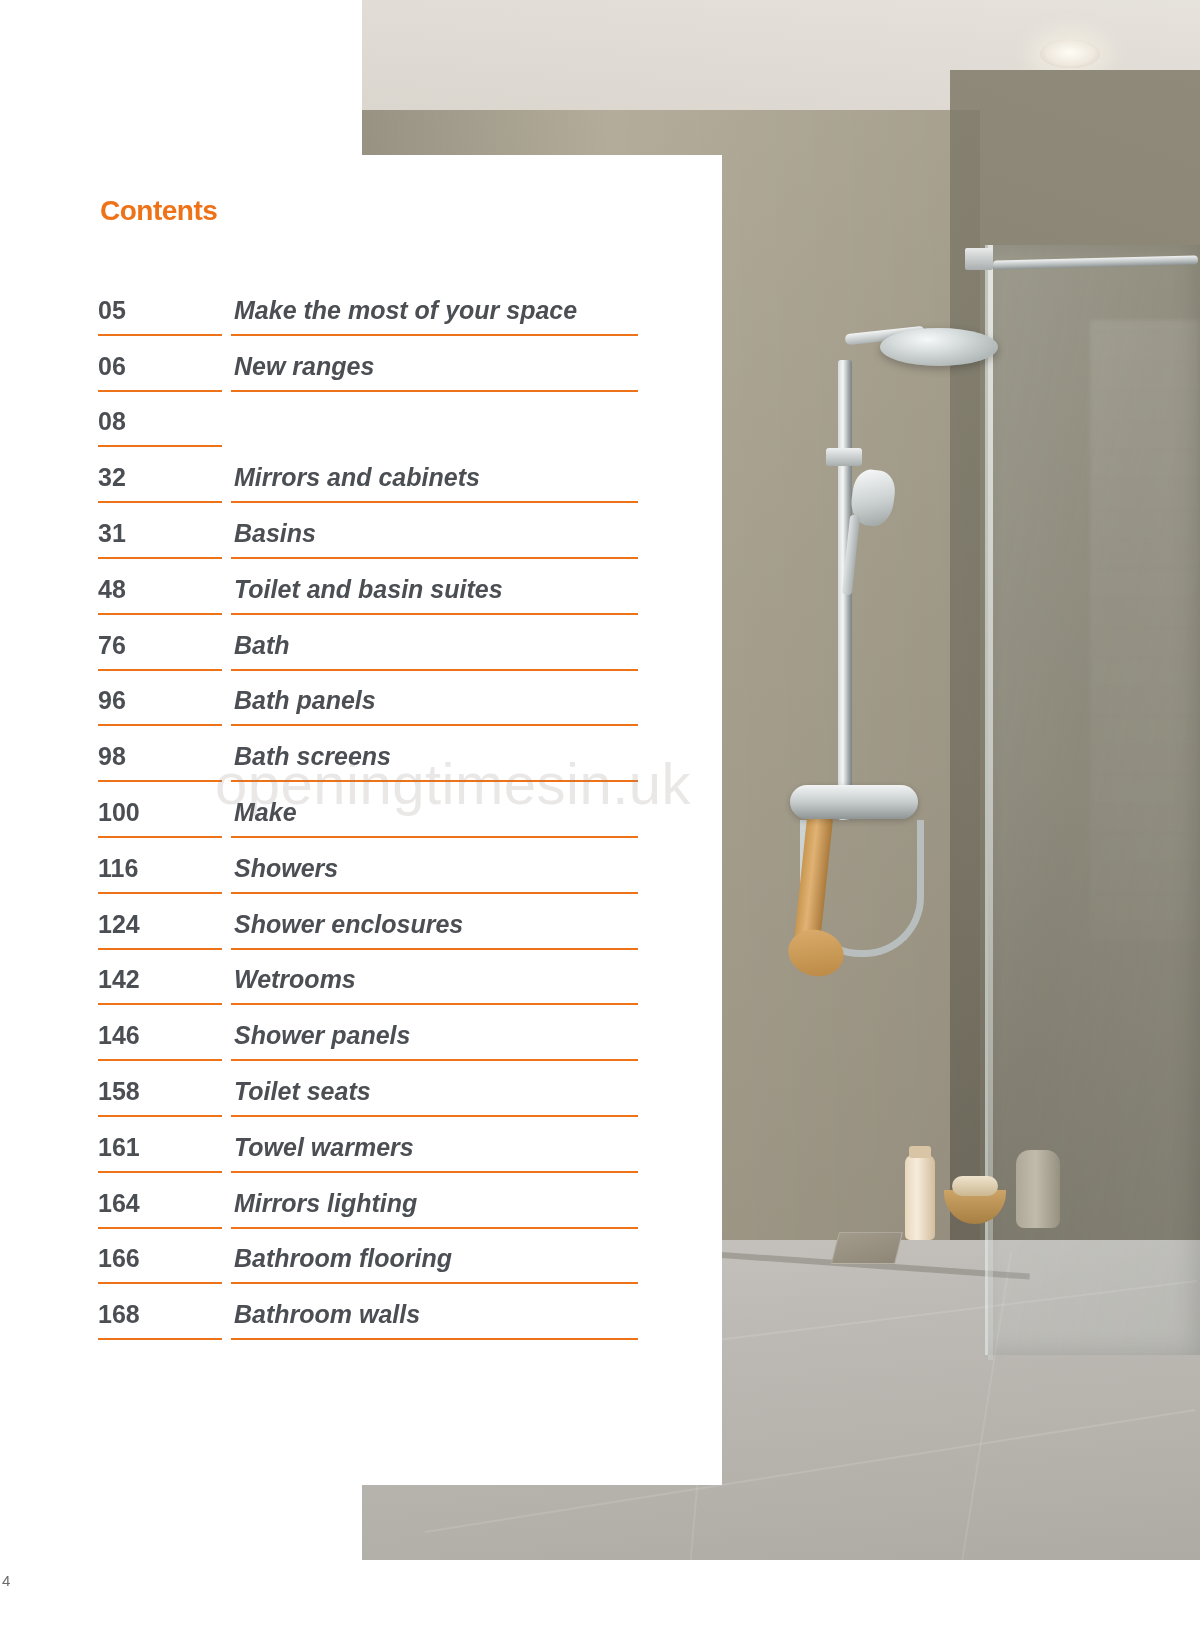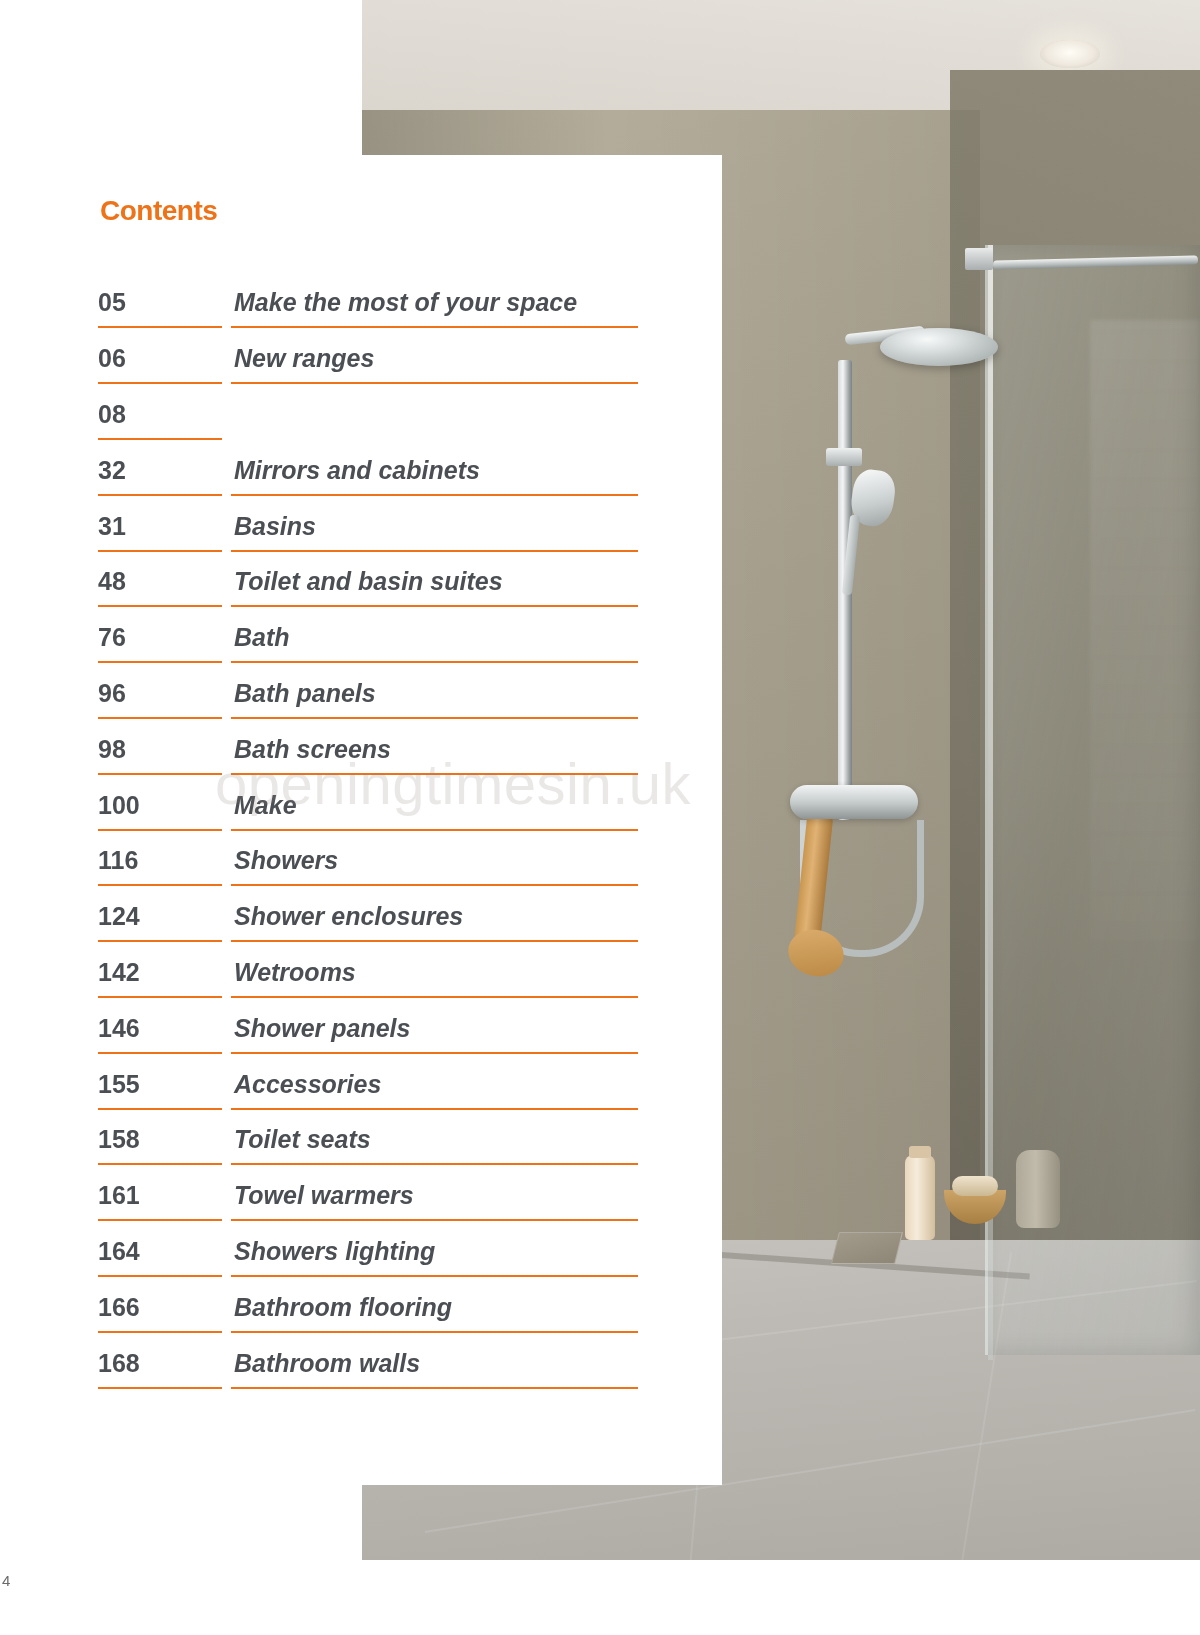--- a/index.html
+++ b/index.html
@@ -279,21 +279,21 @@
   }
 
   .toc {
     position: absolute;
     left: 98px;
     top: 125px;
     width: 540px;
   }
   .toc-row {
     display: flex;
-    align-items: center;
+    align-items: flex-end;
     height: 55.8px;
   }
   .toc-num {
     width: 124px;
     flex: 0 0 124px;
     font-size: 25px;
     font-weight: bold;
     color: #4b4f54;
     border-bottom: 2px solid #ee7218;
     padding-bottom: 9px;
@@ -463,42 +463,37 @@
         <div class="toc-gap"></div>
         <div class="toc-label">Wetrooms</div>
       </div>
 
       <div class="toc-row">
         <div class="toc-num">146</div>
         <div class="toc-gap"></div>
         <div class="toc-label">Shower panels</div>
       </div>
 
-      <div class="toc-row">
-        <div class="toc-num">155</div>
-        <div class="toc-gap"></div>
-        <div class="toc-label">Accessories</div>
-      </div>
 
       <div class="toc-row">
         <div class="toc-num">158</div>
         <div class="toc-gap"></div>
         <div class="toc-label">Toilet seats</div>
       </div>
 
       <div class="toc-row">
         <div class="toc-num">161</div>
         <div class="toc-gap"></div>
         <div class="toc-label">Towel warmers</div>
       </div>
 
       <div class="toc-row">
         <div class="toc-num">164</div>
         <div class="toc-gap"></div>
-        <div class="toc-label">Showers lighting</div>
+        <div class="toc-label">Mirrors lighting</div>
       </div>
 
       <div class="toc-row">
         <div class="toc-num">166</div>
         <div class="toc-gap"></div>
         <div class="toc-label">Bathroom flooring</div>
       </div>
 
       <div class="toc-row">
         <div class="toc-num">168</div>

